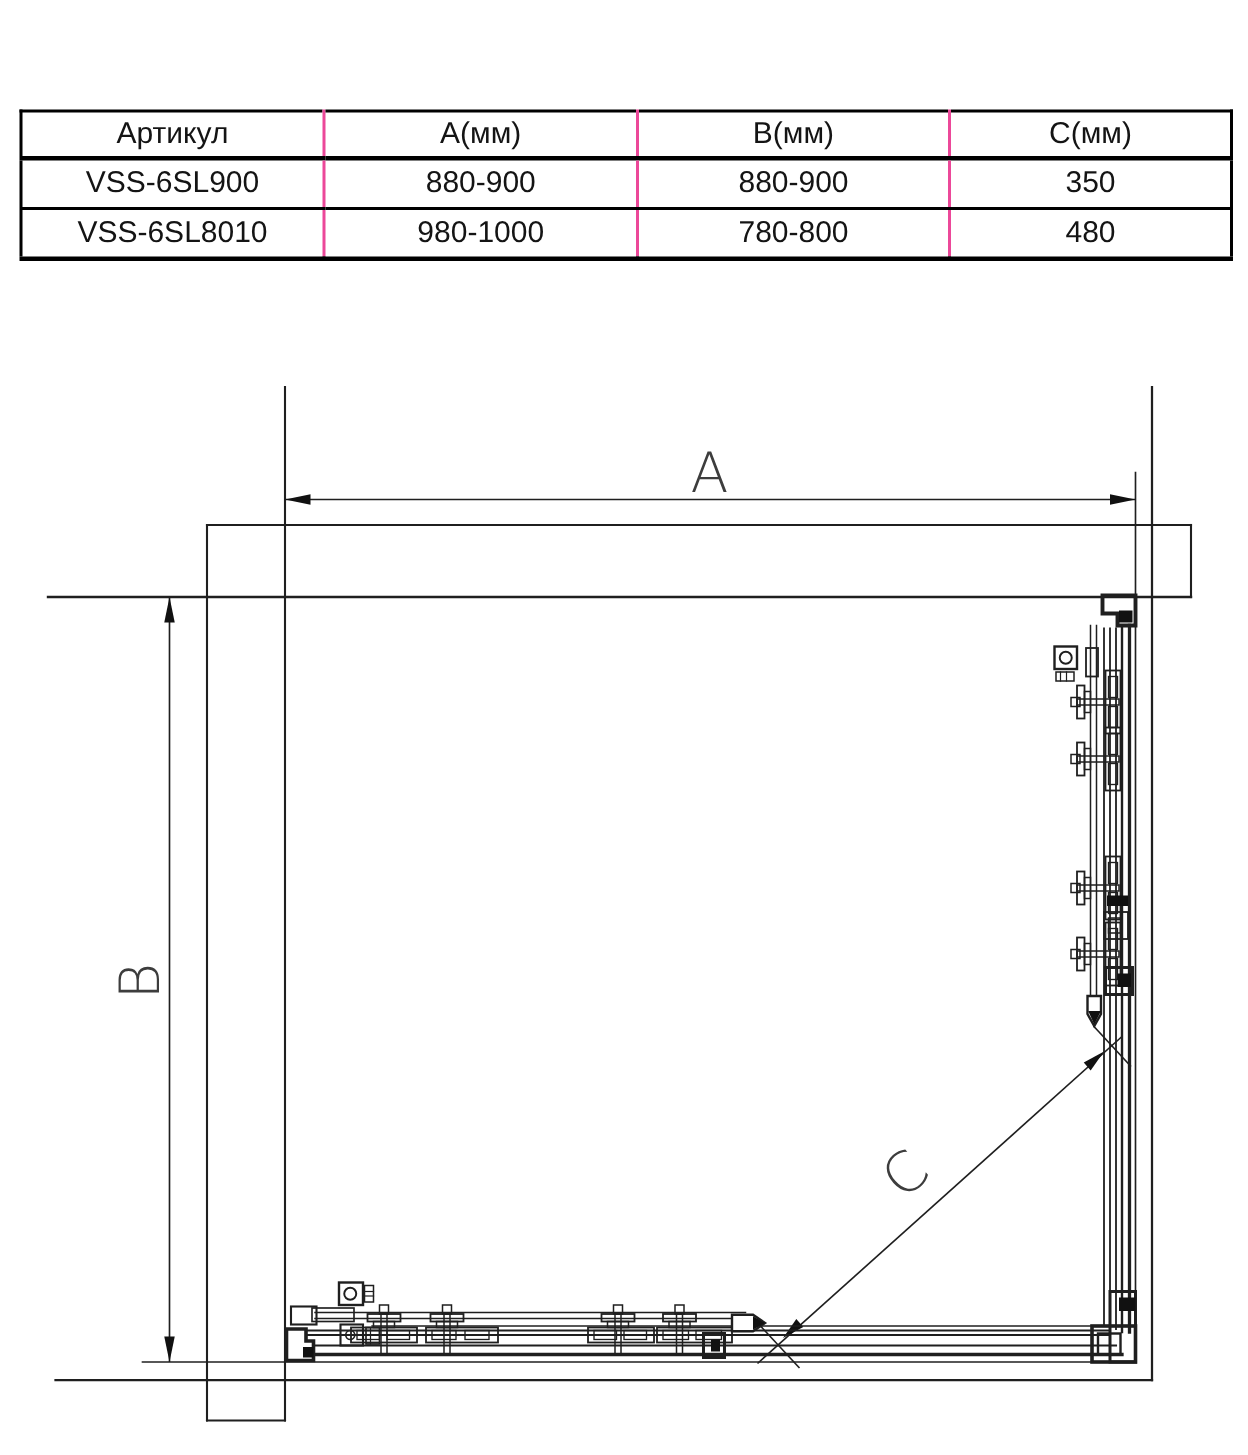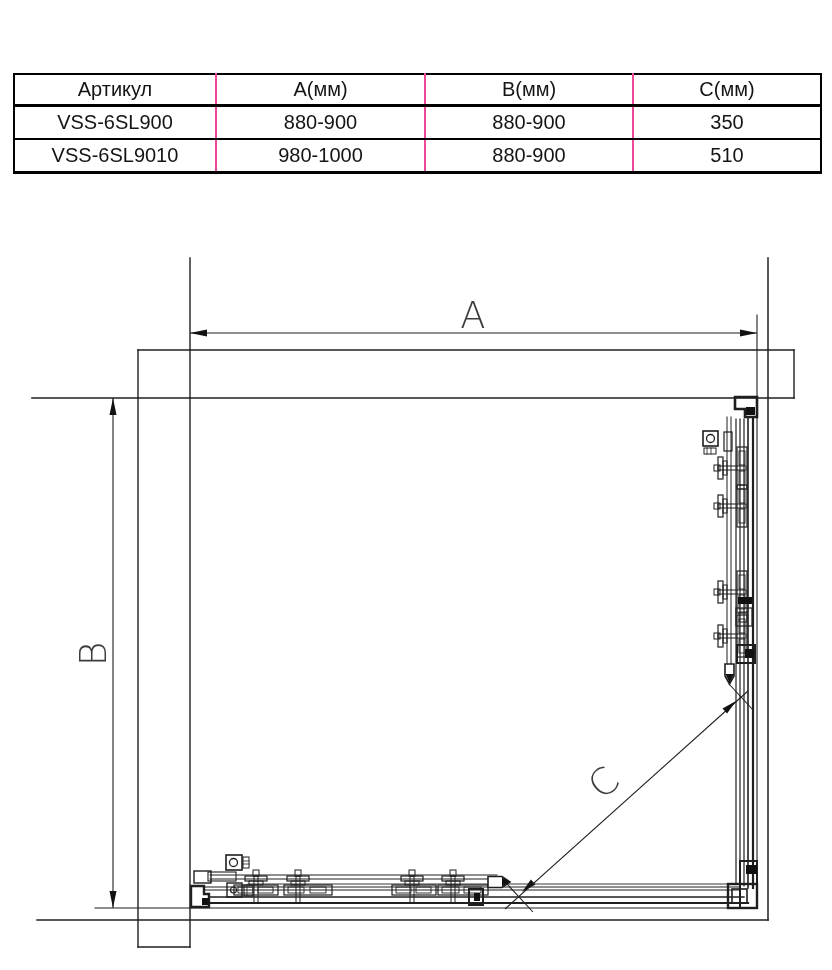--- a/index.html
+++ b/index.html
@@ -41,24 +41,24 @@
     </tr>
   </thead>
   <tbody>
     <tr>
       <td>VSS-6SL900</td>
       <td>880-900</td>
       <td>880-900</td>
       <td>350</td>
     </tr>
     <tr>
-      <td>VSS-6SL9010</td>
+      <td>VSS-6SL8010</td>
       <td>980-1000</td>
-      <td>880-900</td>
-      <td>510</td>
+      <td>780-800</td>
+      <td>480</td>
     </tr>
   </tbody>
 </table>
 
 <svg id="drawing" width="832" height="970" viewBox="0 0 832 970">
 
   <g stroke="#1f1f1f" fill="none" stroke-width="1.4" stroke-linecap="square">
     <line x1="190" y1="258" x2="190" y2="947"></line>
     <line x1="138" y1="350" x2="138" y2="947"></line>
     <line x1="138" y1="947" x2="190" y2="947"></line>

